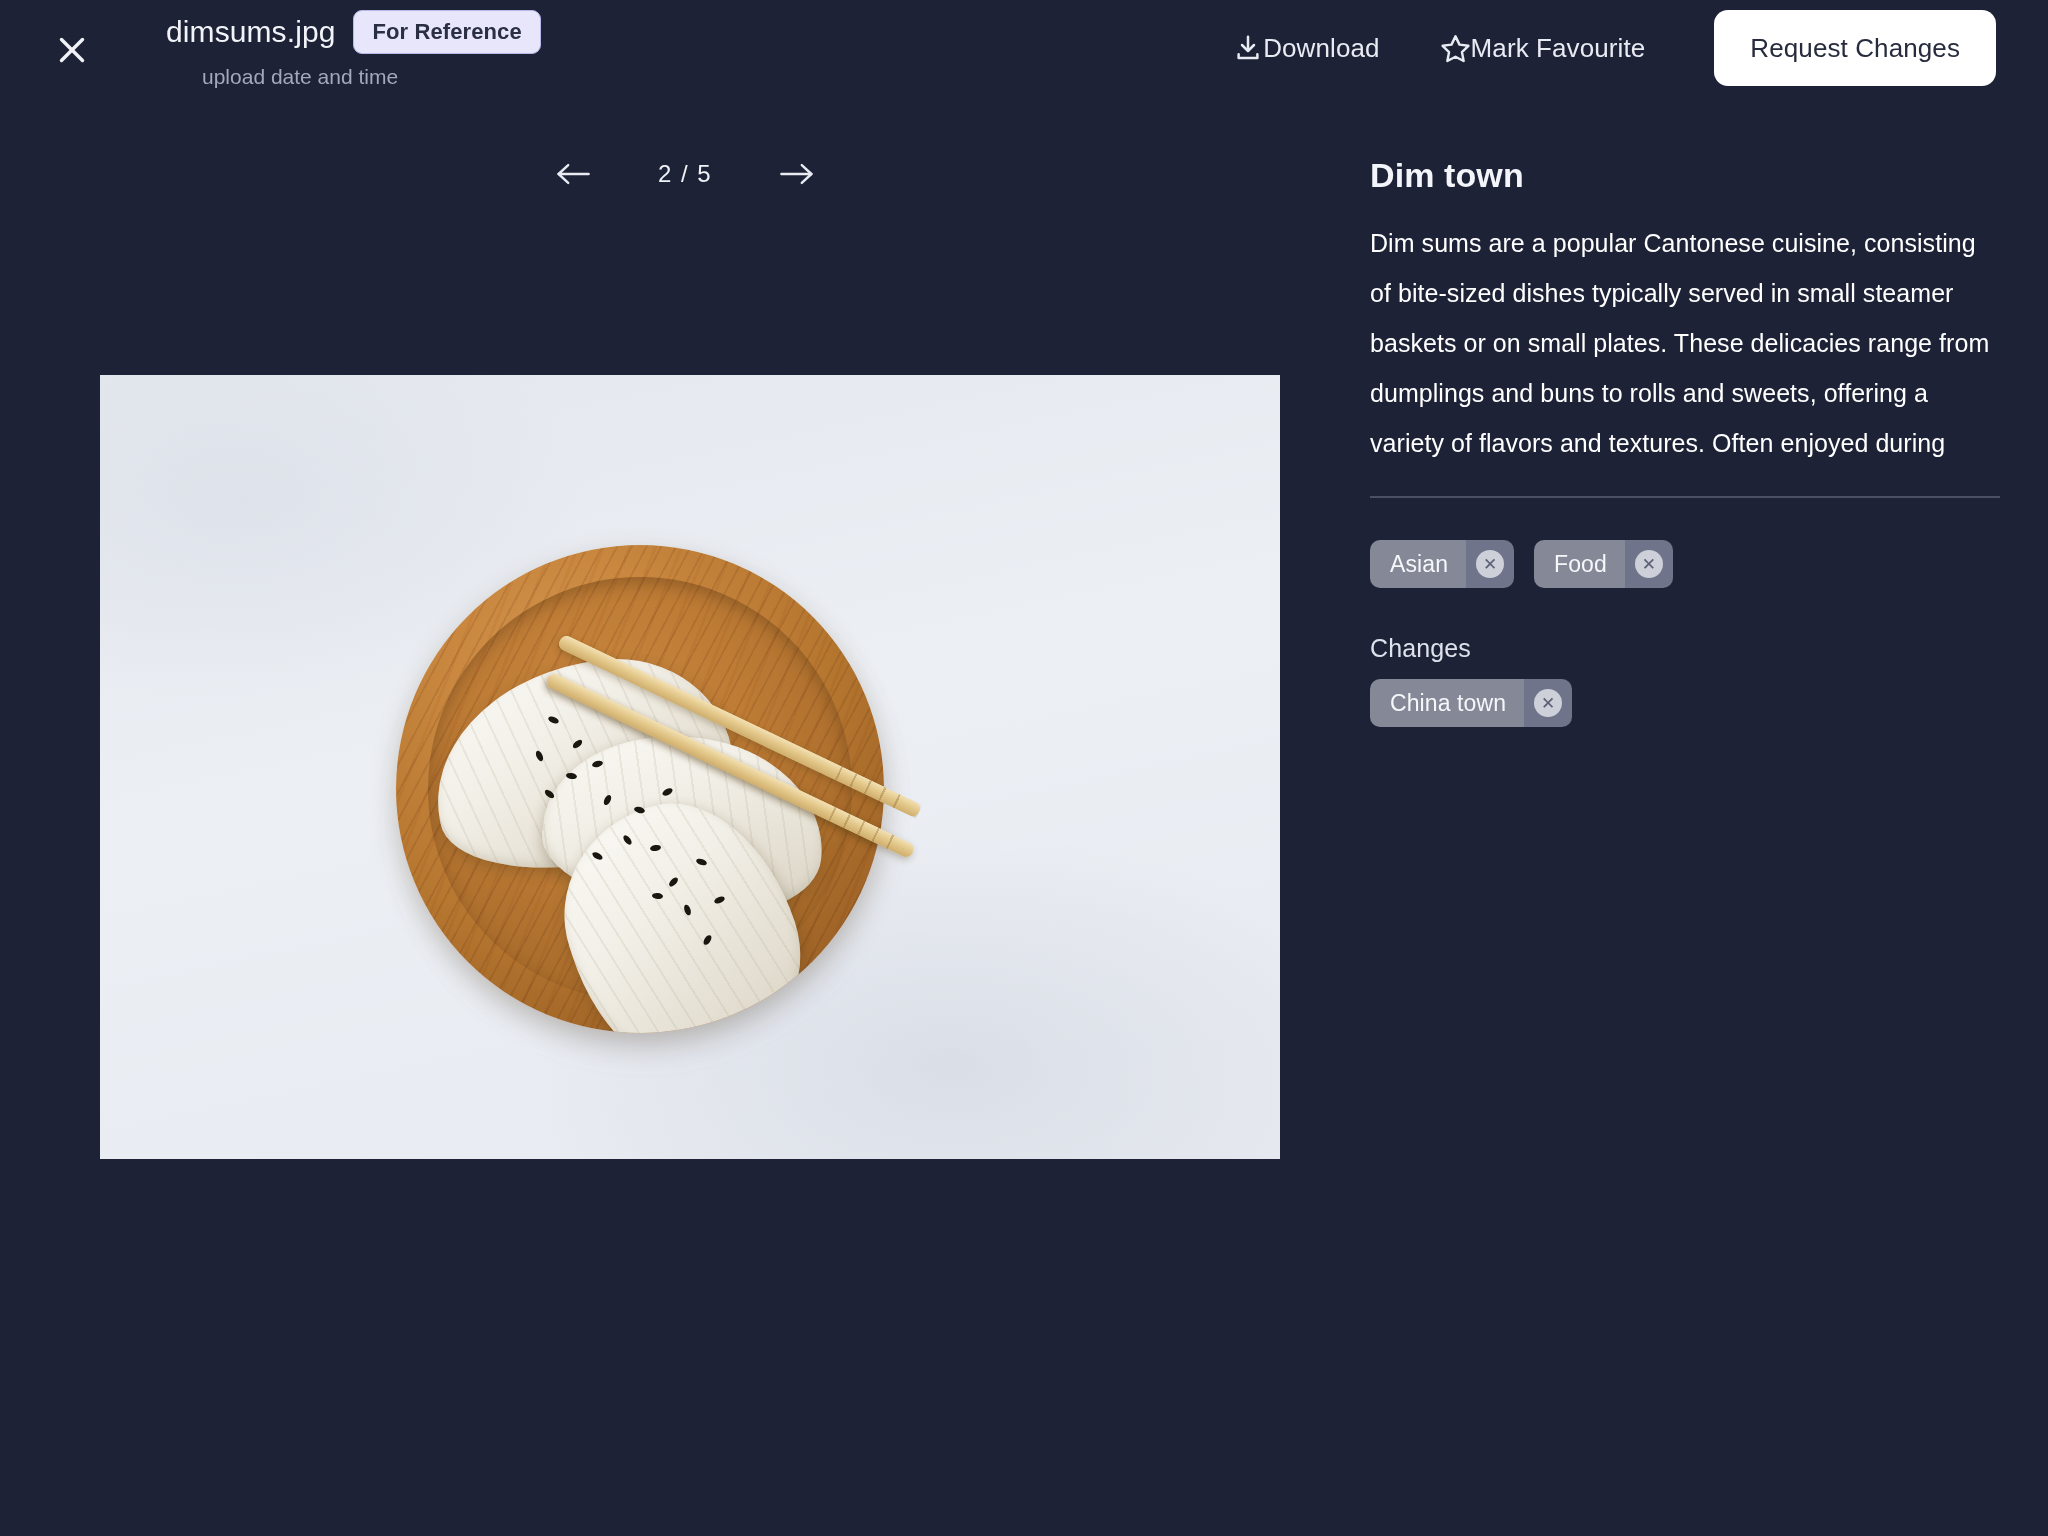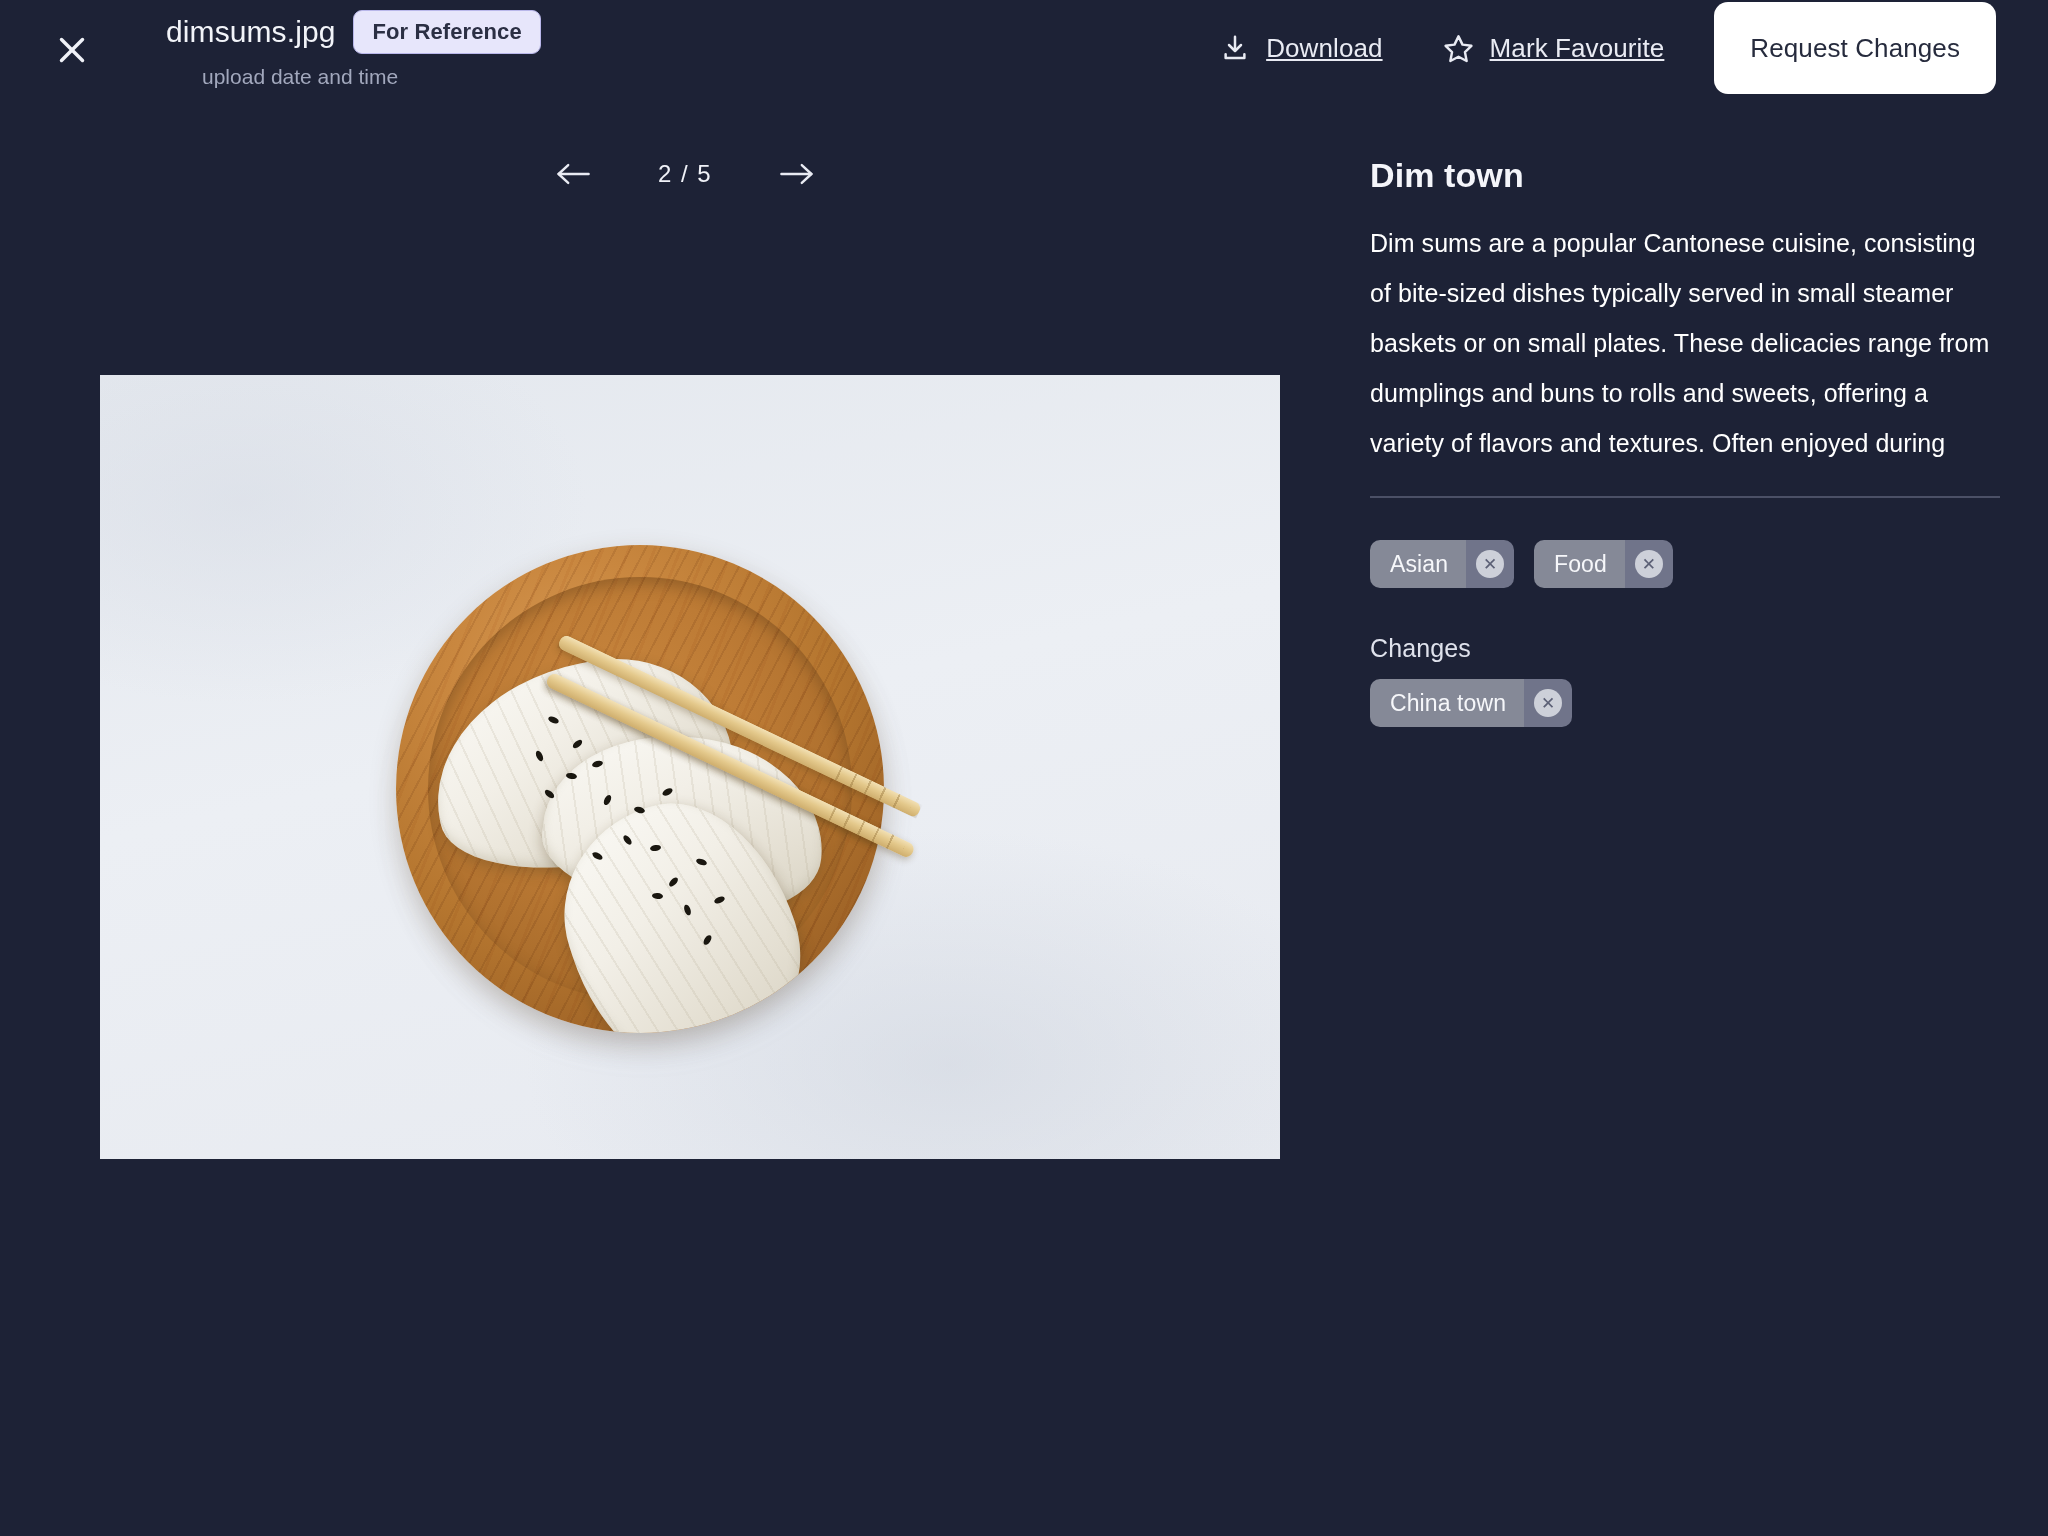--- a/index.html
+++ b/index.html
@@ -81,37 +81,36 @@
     right: 52px;
     top: 10px;
     display: flex;
     align-items: center;
     gap: 0px;
     height: 76px;
   }
   .hdr-action {
     display: flex;
     align-items: center;
-    gap: 16px;
+    gap: 0;
     height: 76px;
     padding: 0 30px;
     cursor: pointer;
     color: #e9ebf3;
     font-size: 26px;
     letter-spacing: .1px;
     background: none;
     border: none;
     font-family: inherit;
-    text-decoration: underline;
   }
   .hdr-action svg { display: block; flex: none; }
 
   .request-btn {
-    height: 92px;
-    margin-left: 20px;
+    height: 76px;
+    margin-left: 39px;
     padding: 0 36px;
     border-radius: 14px;
     background: #ffffff;
     color: #262b3d;
     font-size: 26px;
     font-weight: 400;
     letter-spacing: .1px;
     border: none;
     cursor: pointer;
     font-family: inherit;

